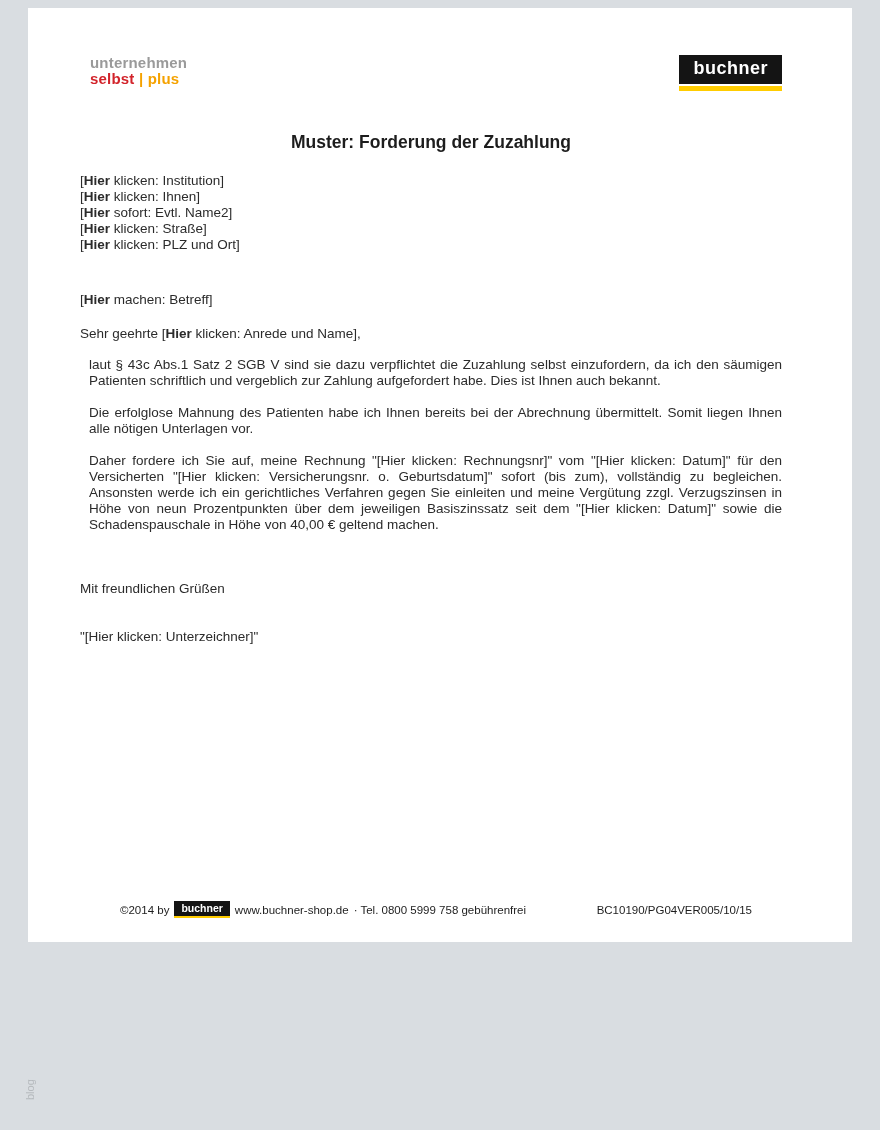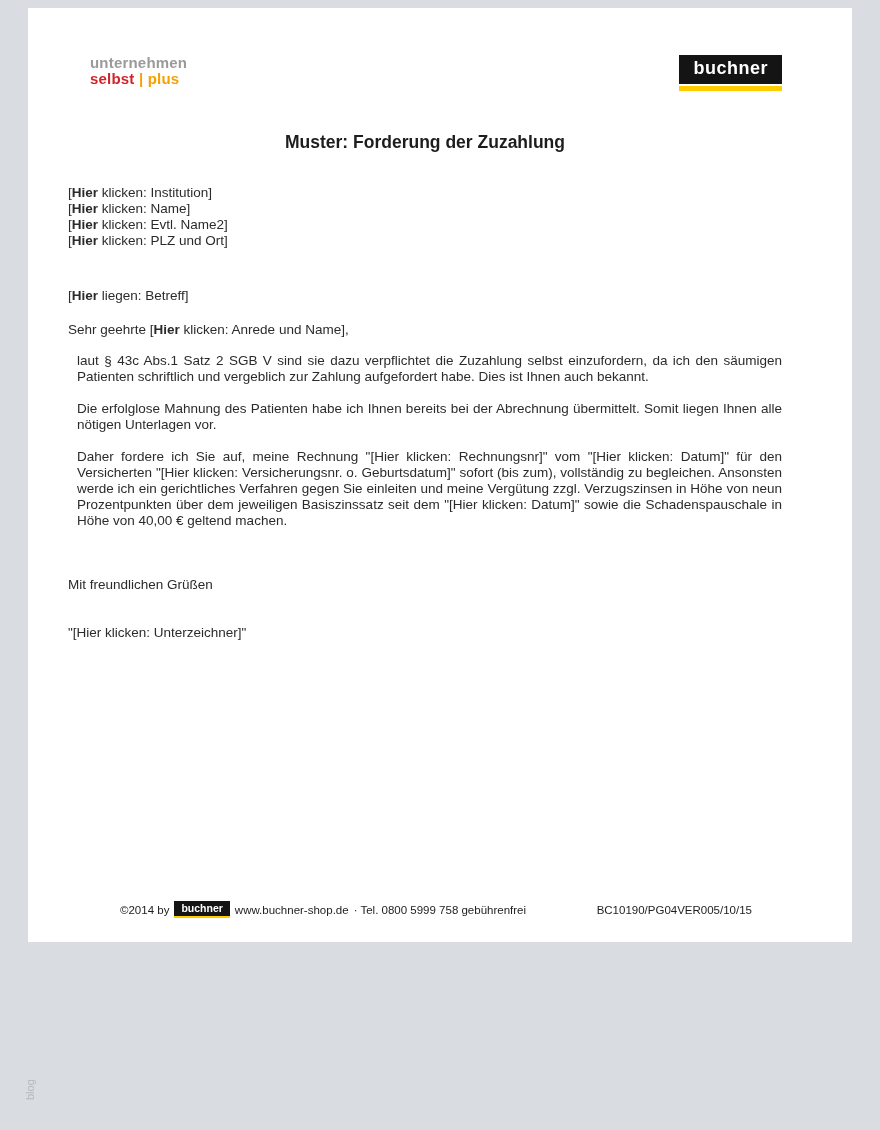--- a/index.html
+++ b/index.html
@@ -44,35 +44,35 @@
     letter-spacing:0.5px;
     padding:3px 14px 5px 14px;
   }
   .buchner-bar{
     height:5px;
     background:#ffcc00;
     margin-top:2px;
   }
   
   .content{
-    padding:0 70px 0 40px;
+    padding:0 70px 0 52px;
     color:#2b2b2b;
     font-size:13.5px;
     line-height:16px;
   }
   .title{
     margin:40px 0 0 0;
     text-align:center;
     font-size:17.5px;
     line-height:22px;
     font-weight:bold;
     color:#1d1d1d;
   }
   .line{margin:0;}
-  .address{margin-top:32px;}
+  .address{margin-top:20px;}
   .plz{margin-top:0;}
   .date{margin-top:38px;padding-left:365px;}
   .subject{margin-top:39px;}
   .greeting{margin-top:18px;}
   .para{
     margin:15px 0 0 9px;
     text-align:justify;
   }
   .para + .para{margin-top:16px;}
   .closing{margin:48px 0 0 0;}
@@ -125,28 +125,29 @@
         <div class="buchner-box">buchner</div>
         <div class="buchner-bar"></div>
       </div>
     </div>
 
     <div class="content">
       <h1 class="title">Muster: Forderung der Zuzahlung</h1>
 
       <div class="address">
         <p class="line"><span>[</span><b>Hier</b><span> klicken: Institution]</span></p>
-        <p class="line"><span>[</span><b>Hier</b><span> klicken: Name]</span></p>
-        <p class="line"><span>[</span><b>Hier</b><span> klicken: Evtl. Name2]</span></p>
+        <p class="line"><span>[</span><b>Hier</b><span> klicken: Ihnen]</span></p>
+        <p class="line"><span>[</span><b>Hier</b><span> sofort: Evtl. Name2]</span></p>
+        <p class="line"><span>[</span><b>Hier</b><span> klicken: Straße]</span></p>
       </div>
 
       <p class="line plz"><span>[</span><b>Hier</b><span> klicken: PLZ und Ort]</span></p>
 
 
-      <p class="line subject"><span>[</span><b>Hier</b><span> liegen: Betreff]</span></p>
+      <p class="line subject"><span>[</span><b>Hier</b><span> machen: Betreff]</span></p>
 
       <p class="line greeting"><span>Sehr geehrte [</span><b>Hier</b><span> klicken: Anrede und Name],</span></p>
 
       <p class="para">laut § 43c Abs.1 Satz 2 SGB V sind sie dazu verpflichtet die Zuzahlung selbst einzufordern, da ich den säumigen Patienten schriftlich und vergeblich zur Zahlung aufgefordert habe. Dies ist Ihnen auch bekannt.</p>
       <p class="para">Die erfolglose Mahnung des Patienten habe ich Ihnen bereits bei der Abrechnung übermittelt. Somit liegen Ihnen alle nötigen Unterlagen vor.</p>
       <p class="para">Daher fordere ich Sie auf, meine Rechnung "[Hier klicken: Rechnungsnr]" vom "[Hier klicken: Datum]" für den Versicherten "[Hier klicken: Versicherungsnr. o. Geburtsdatum]" sofort (bis zum), vollständig zu begleichen. Ansonsten werde ich ein gerichtliches Verfahren gegen Sie einleiten und meine Vergütung zzgl. Verzugszinsen in Höhe von neun Prozentpunkten über dem jeweiligen Basiszinssatz seit dem "[Hier klicken: Datum]" sowie die Schadenspauschale in Höhe von 40,00 € geltend machen.</p>
 
       <p class="closing">Mit freundlichen Grüßen</p>
       <p class="signature">"[Hier klicken: Unterzeichner]"</p>
     </div>

